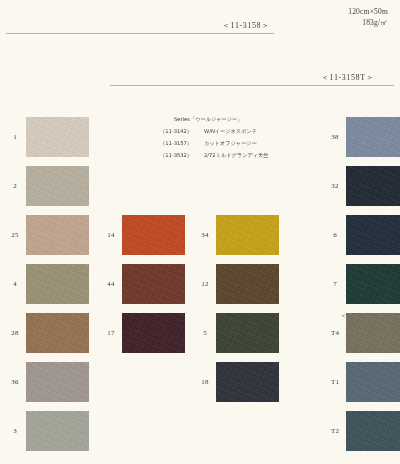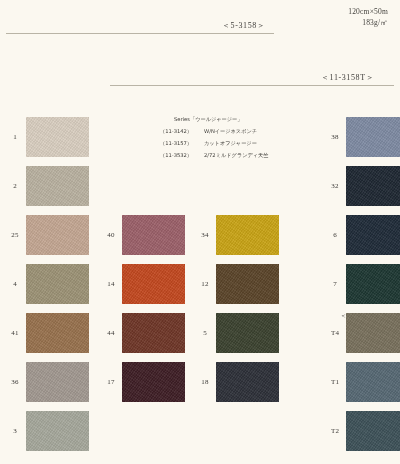--- a/index.html
+++ b/index.html
@@ -192,21 +192,21 @@
 </head>
 <body>
 
 <div class="page">
 
   <div class="spec-block">
     <div>120cm×50m</div>
     <div>183g/㎡</div>
   </div>
 
-  <div class="code-1">＜5-3158＞</div>
+  <div class="code-1">＜11-3158＞</div>
   <div class="rule-1"></div>
 
   <div class="code-2">＜11-3158T＞</div>
   <div class="rule-2"></div>
 
   <div class="series-note">
     <span class="s-row s-title">Series「ウールジャージー」</span>
     <span class="s-row">
       <span class="s-code">（11-3142）</span><span>W/Nイージネスポンチ</span>
     </span>
@@ -258,21 +258,21 @@
           <div class="swatch" style="background-color: rgb(156, 146, 117);">
             <div class="core" style="background-color: rgb(156, 146, 117);"></div>
             <div class="zig top" style="background-color: rgb(156, 146, 117);"></div>
             <div class="zig bottom" style="background-color: rgb(156, 146, 117);"></div>
             <div class="zig-v left" style="background-color: rgb(156, 146, 117);"></div>
             <div class="zig-v right" style="background-color: rgb(156, 146, 117);"></div>
             <div class="texture"></div>
           </div>
         </div>
         <div class="cell">
-          <div class="cell-label">41</div>
+          <div class="cell-label">28</div>
           <div class="swatch" style="background-color: rgb(151, 113, 77);">
             <div class="core" style="background-color: rgb(151, 113, 77);"></div>
             <div class="zig top" style="background-color: rgb(151, 113, 77);"></div>
             <div class="zig bottom" style="background-color: rgb(151, 113, 77);"></div>
             <div class="zig-v left" style="background-color: rgb(151, 113, 77);"></div>
             <div class="zig-v right" style="background-color: rgb(151, 113, 77);"></div>
             <div class="texture"></div>
           </div>
         </div>
         <div class="cell">
@@ -294,31 +294,20 @@
             <div class="zig bottom" style="background-color: rgb(165, 167, 155);"></div>
             <div class="zig-v left" style="background-color: rgb(165, 167, 155);"></div>
             <div class="zig-v right" style="background-color: rgb(165, 167, 155);"></div>
             <div class="texture"></div>
           </div>
         </div>
       </div>
       <div class="col col-2">
         <div class="cell empty"></div>
         <div class="cell empty"></div>
-        <div class="cell">
-          <div class="cell-label">40</div>
-          <div class="swatch" style="background-color: rgb(155, 96, 105);">
-            <div class="core" style="background-color: rgb(155, 96, 105);"></div>
-            <div class="zig top" style="background-color: rgb(155, 96, 105);"></div>
-            <div class="zig bottom" style="background-color: rgb(155, 96, 105);"></div>
-            <div class="zig-v left" style="background-color: rgb(155, 96, 105);"></div>
-            <div class="zig-v right" style="background-color: rgb(155, 96, 105);"></div>
-            <div class="texture"></div>
-          </div>
-        </div>
         <div class="cell">
           <div class="cell-label">14</div>
           <div class="swatch" style="background-color: rgb(194, 72, 31);">
             <div class="core" style="background-color: rgb(194, 72, 31);"></div>
             <div class="zig top" style="background-color: rgb(194, 72, 31);"></div>
             <div class="zig bottom" style="background-color: rgb(194, 72, 31);"></div>
             <div class="zig-v left" style="background-color: rgb(194, 72, 31);"></div>
             <div class="zig-v right" style="background-color: rgb(194, 72, 31);"></div>
             <div class="texture"></div>
           </div>

